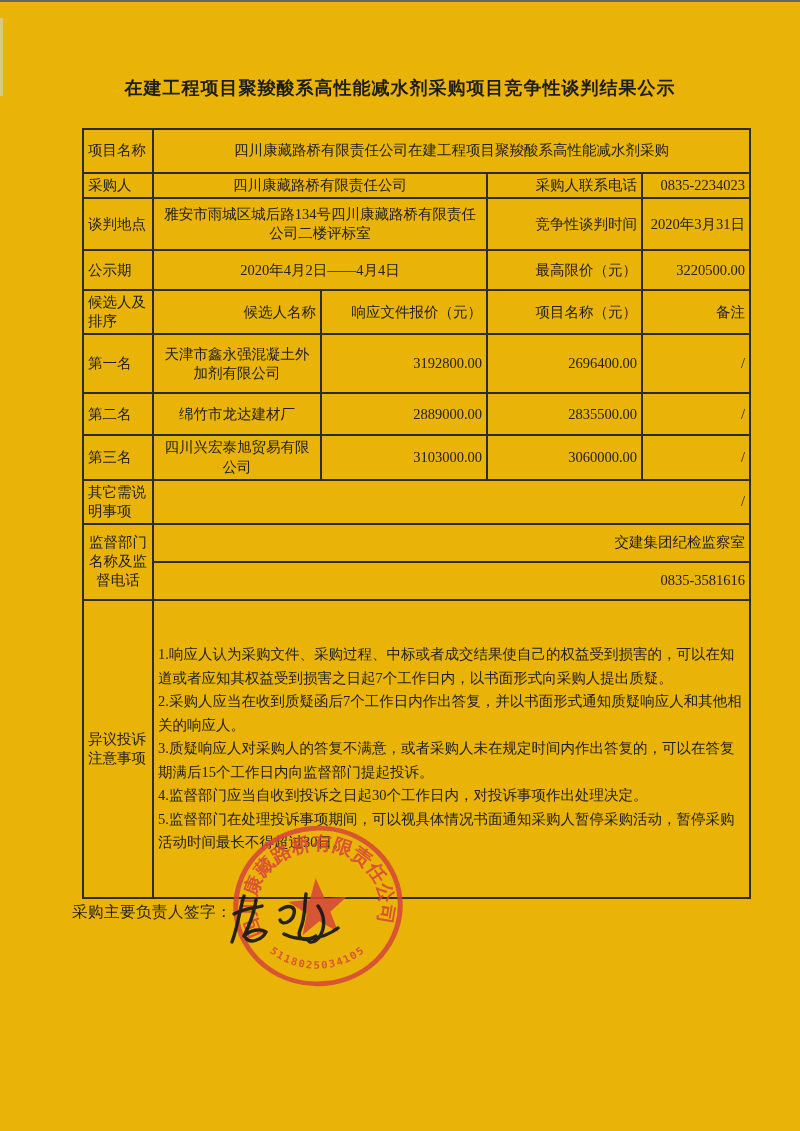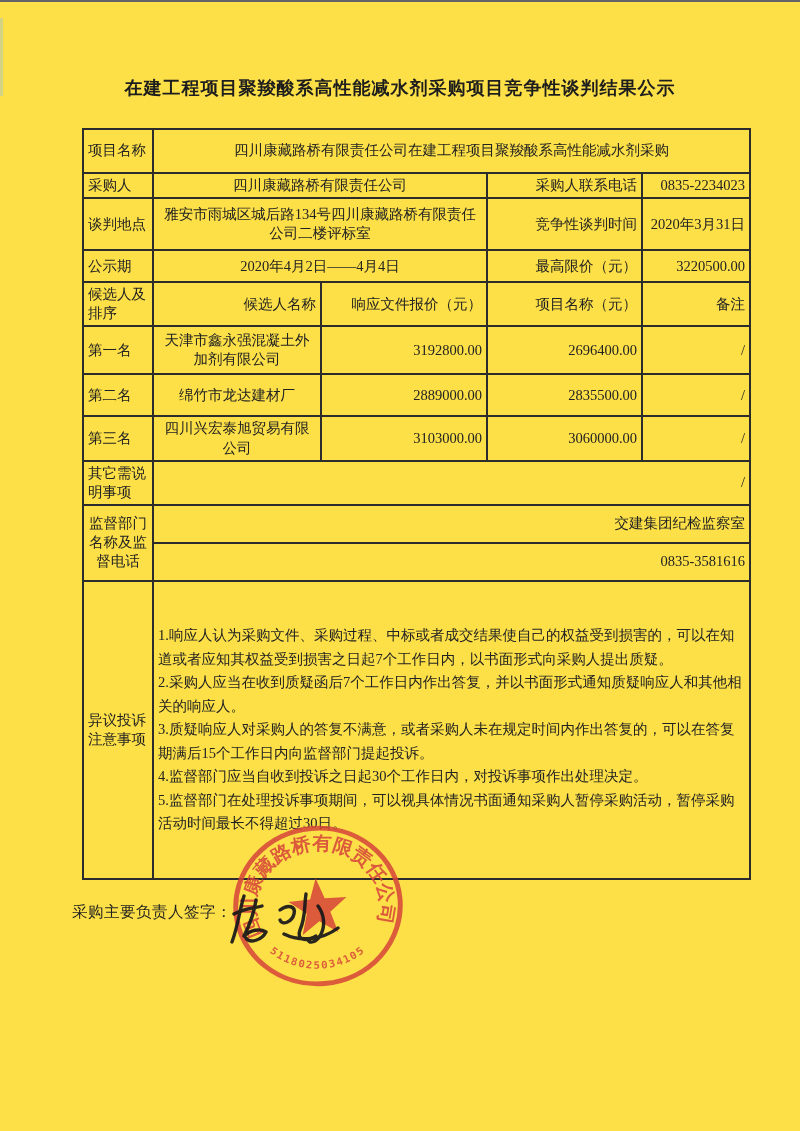--- a/index.html
+++ b/index.html
@@ -1,19 +1,19 @@
 <!DOCTYPE html>
 <html><head>
 <meta charset="utf-8">
 <style>
   html,body{margin:0;padding:0;background:#e9e7ec;}
   .page{
     position:relative;
     width:800px;height:1131px;
-    background:#fde047;
+    background:#eab308;
     font-family:"Liberation Serif","DejaVu Serif",serif;
     color:#262626;
     overflow:hidden;
   }
   .artifact-top{position:absolute;top:0;left:0;width:800px;height:2px;background:#63636b;}
   .artifact-left{position:absolute;top:18px;left:0;width:3px;height:78px;background:#ccd08f;opacity:.85;}
 
   .title{
     position:absolute;top:76px;left:0;width:800px;
     margin:0;text-align:center;
@@ -31,23 +31,23 @@
     color:#222;
     word-break:break-all;
   }
   td.lab{padding:2px 2px 2px 3px;text-align:left;}
   td.lab.center{text-align:center;}
   td.left{text-align:center;padding-left:6px;}
   td.center{text-align:right;}
   tr.r-project{height:44px;}
   tr.r-purchaser{height:25px;}
   tr.r-location{height:52px;}
-  tr.r-period{height:32px;}
+  tr.r-period{height:40px;}
   tr.r-chdr{height:40px;}
-  tr.r-c1{height:48px;}
+  tr.r-c1{height:59px;}
   tr.r-c2{height:42px;}
   tr.r-c3{height:42px;}
   tr.r-other{height:38px;}
   tr.r-sup{height:38px;}
   tr.r-obj{height:298px;}
   td.obj-cell{padding:6px 9px;margin-top:38px;}
   td.obj-cell .obj-item{line-height:1.62;text-align:left;}
 
   .sign-label{
     position:absolute;left:72px;top:902px;

